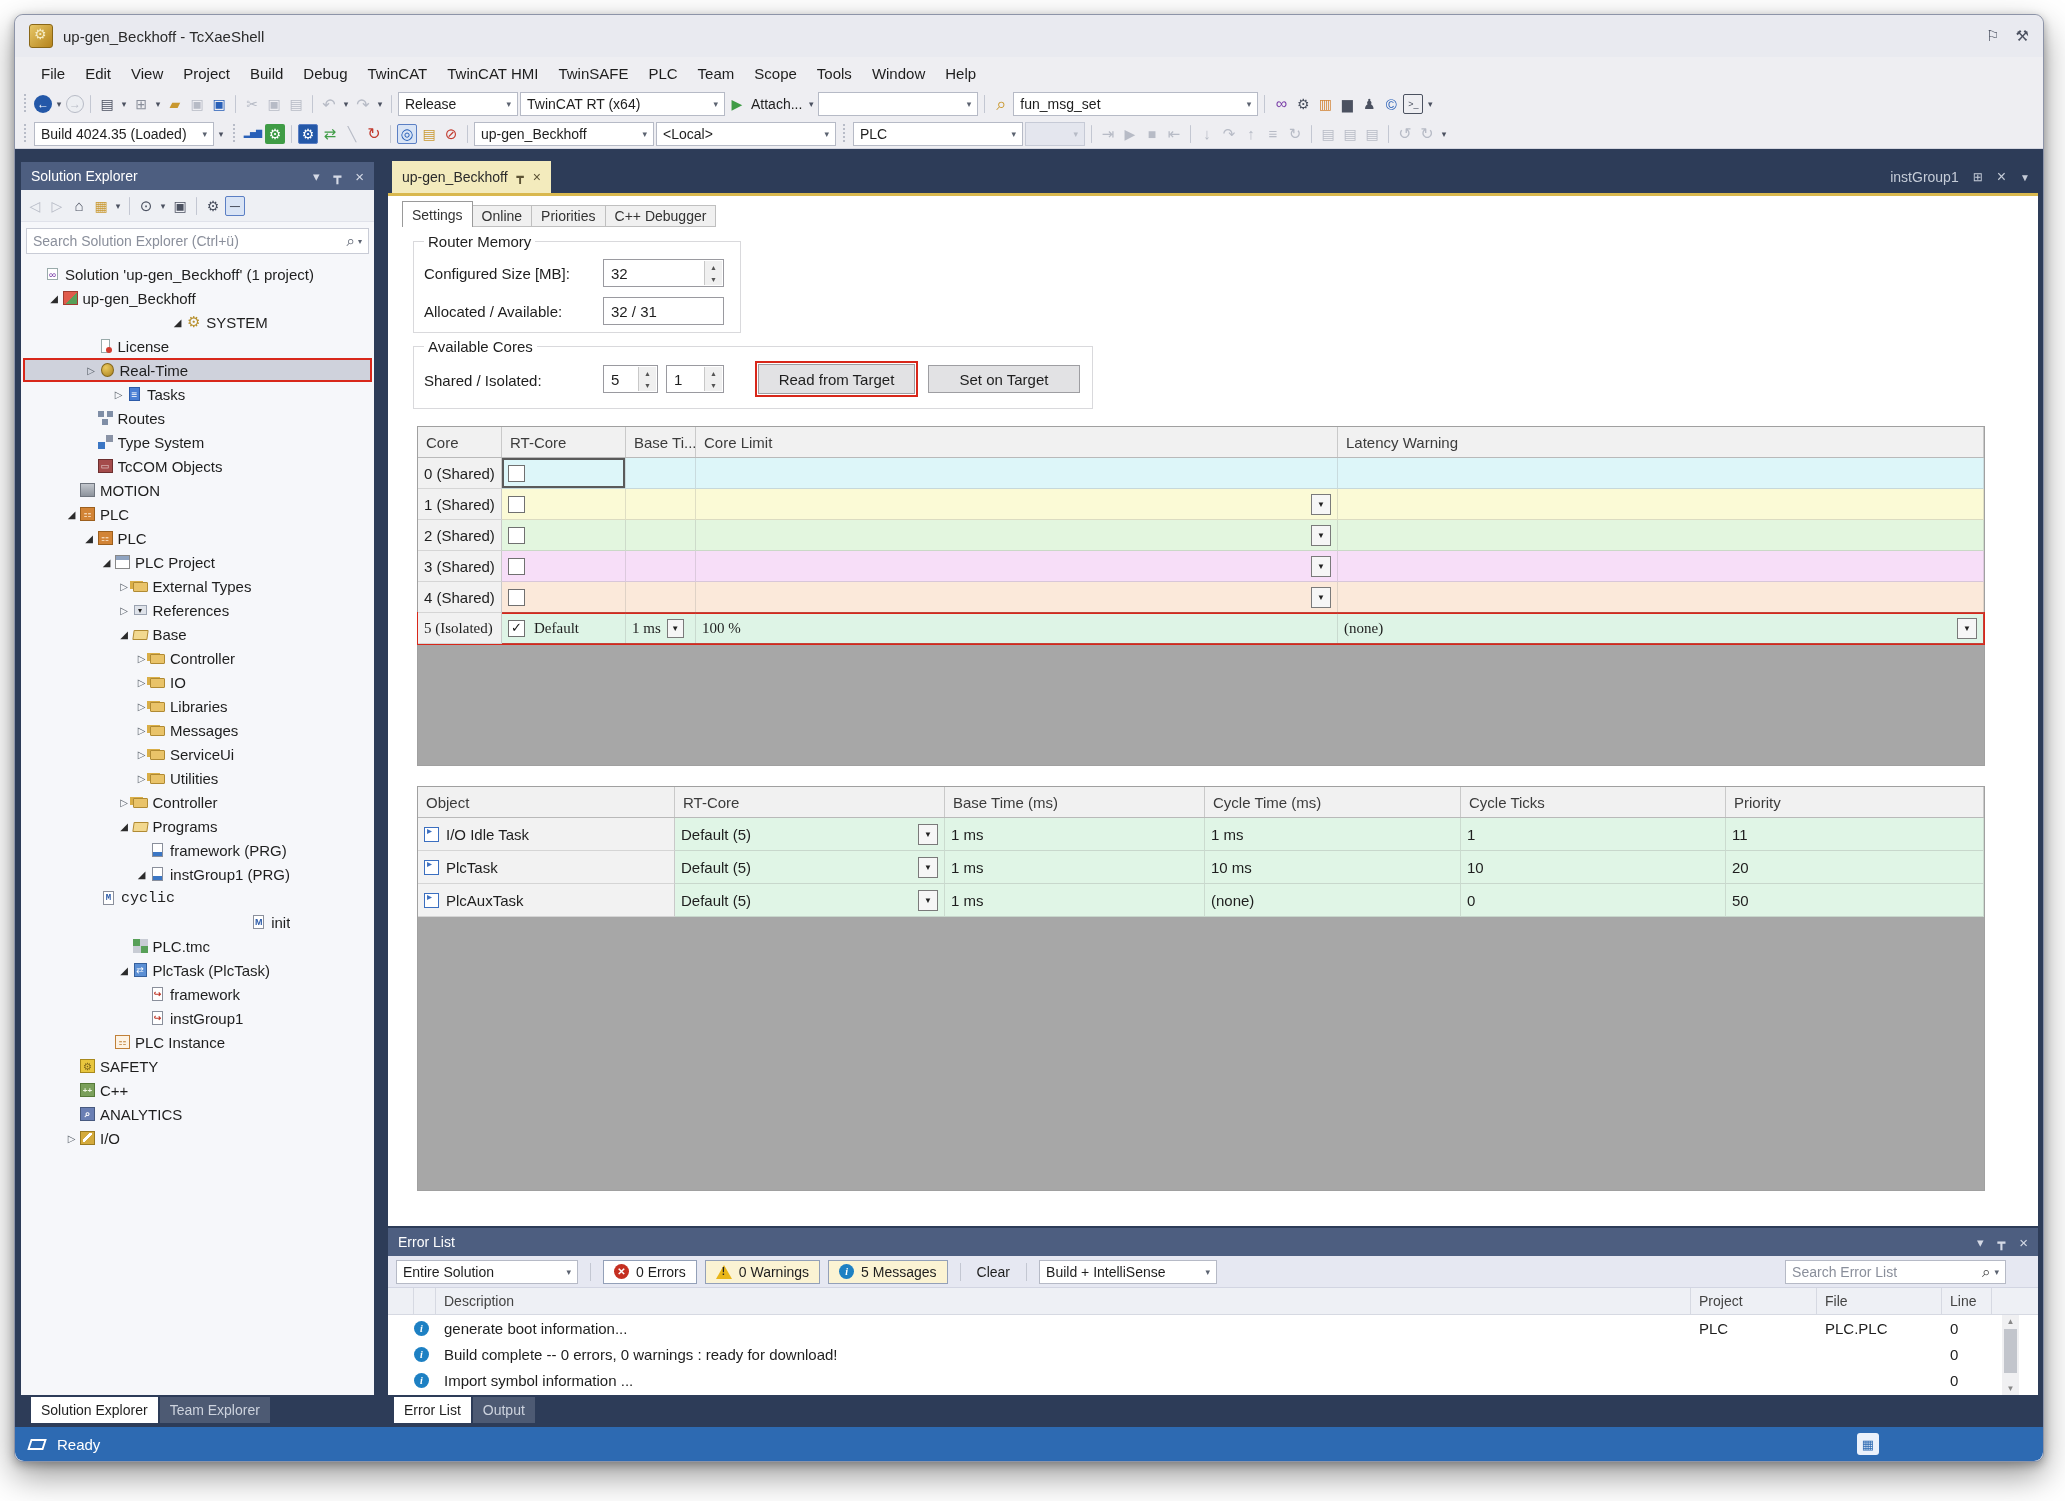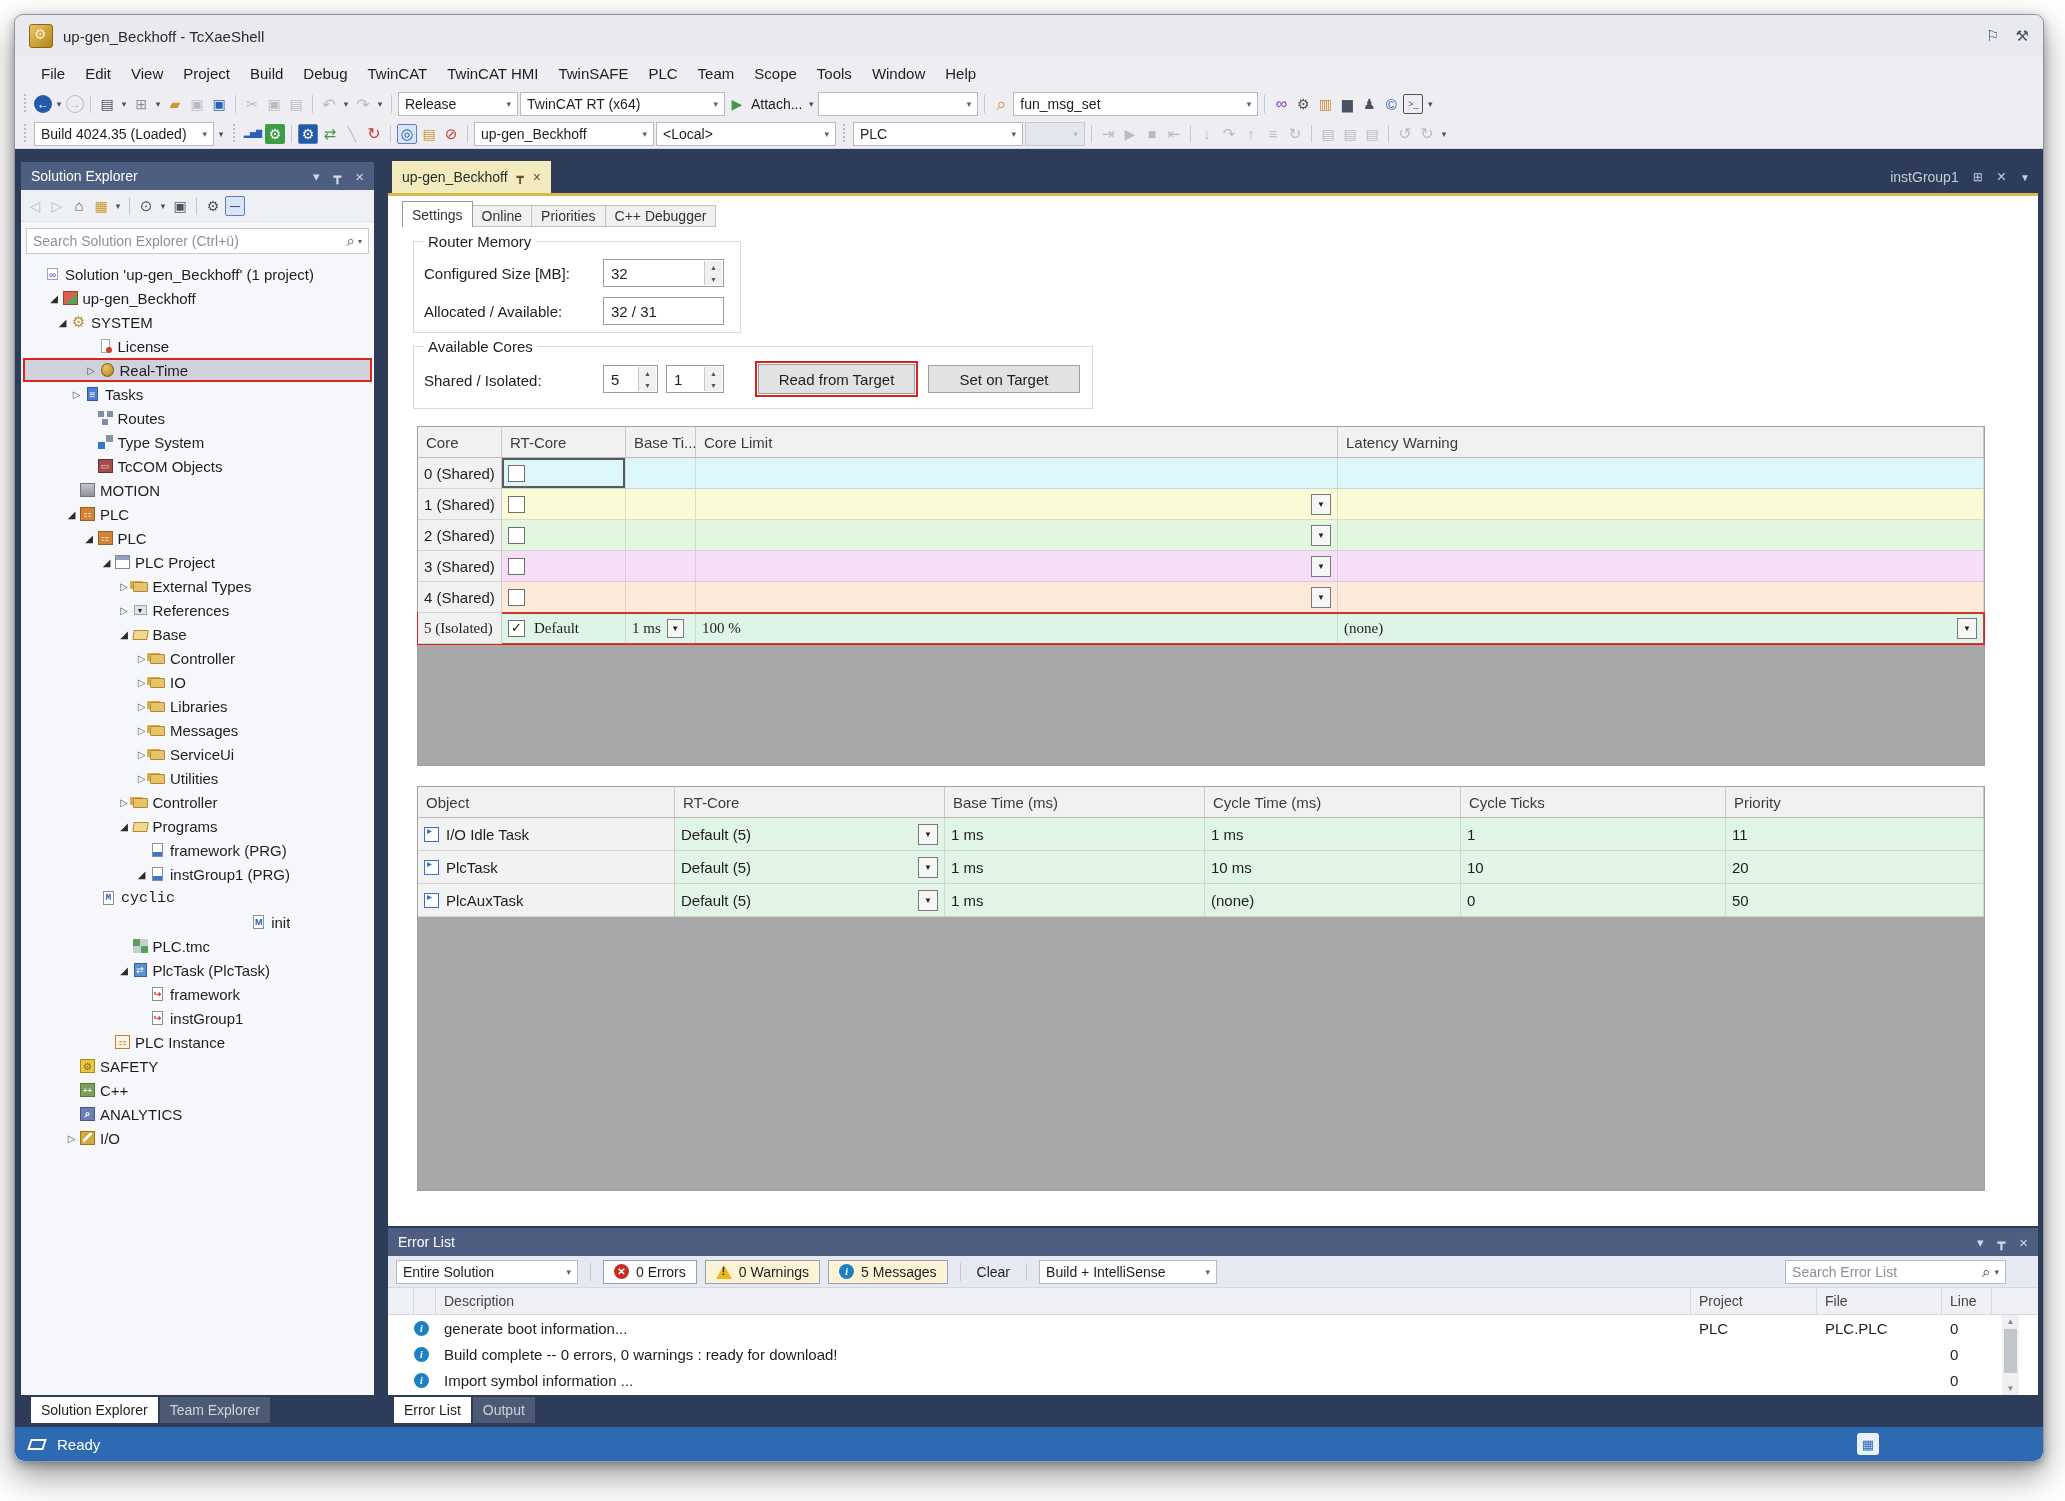--- a/index.html
+++ b/index.html
@@ -273,39 +273,39 @@
             <span class="ti" data-ic="sol"></span>
             <span class="lbl">Solution 'up-gen_Beckhoff' (1 project)</span>
           </div>
 
           <div class="trow" style="padding-left: 25.5px;">
             <span class="ex" data-ex="e"></span>
             <span class="ti" data-ic="proj"></span>
             <span class="lbl">up-gen_Beckhoff</span>
           </div>
 
-          <div class="trow" style="padding-left: 34px;">
+          <div class="trow" style="padding-left: 43px; justify-content: center;">
             <span class="ex" data-ex="e"></span>
             <span class="ti" data-ic="sys"></span>
             <span class="lbl">SYSTEM</span>
           </div>
 
           <div class="trow" style="padding-left: 60.5px;">
             <span class="ex" data-ex="n"></span>
             <span class="ti" data-ic="lic"></span>
             <span class="lbl">License</span>
           </div>
 
           <div class="trow sel" style="padding-left: 60.5px;">
             <span class="ex" data-ex="c"></span>
             <span class="ti" data-ic="rt"></span>
             <span class="lbl">Real-Time</span>
           </div>
 
-          <div class="trow" style="padding-left: 48px;">
+          <div class="trow" style="padding-left: 90px;">
             <span class="ex" data-ex="c"></span>
             <span class="ti" data-ic="task"></span>
             <span class="lbl">Tasks</span>
           </div>
 
           <div class="trow" style="padding-left: 60.5px;">
             <span class="ex" data-ex="n"></span>
             <span class="ti" data-ic="route"></span>
             <span class="lbl">Routes</span>
           </div>

